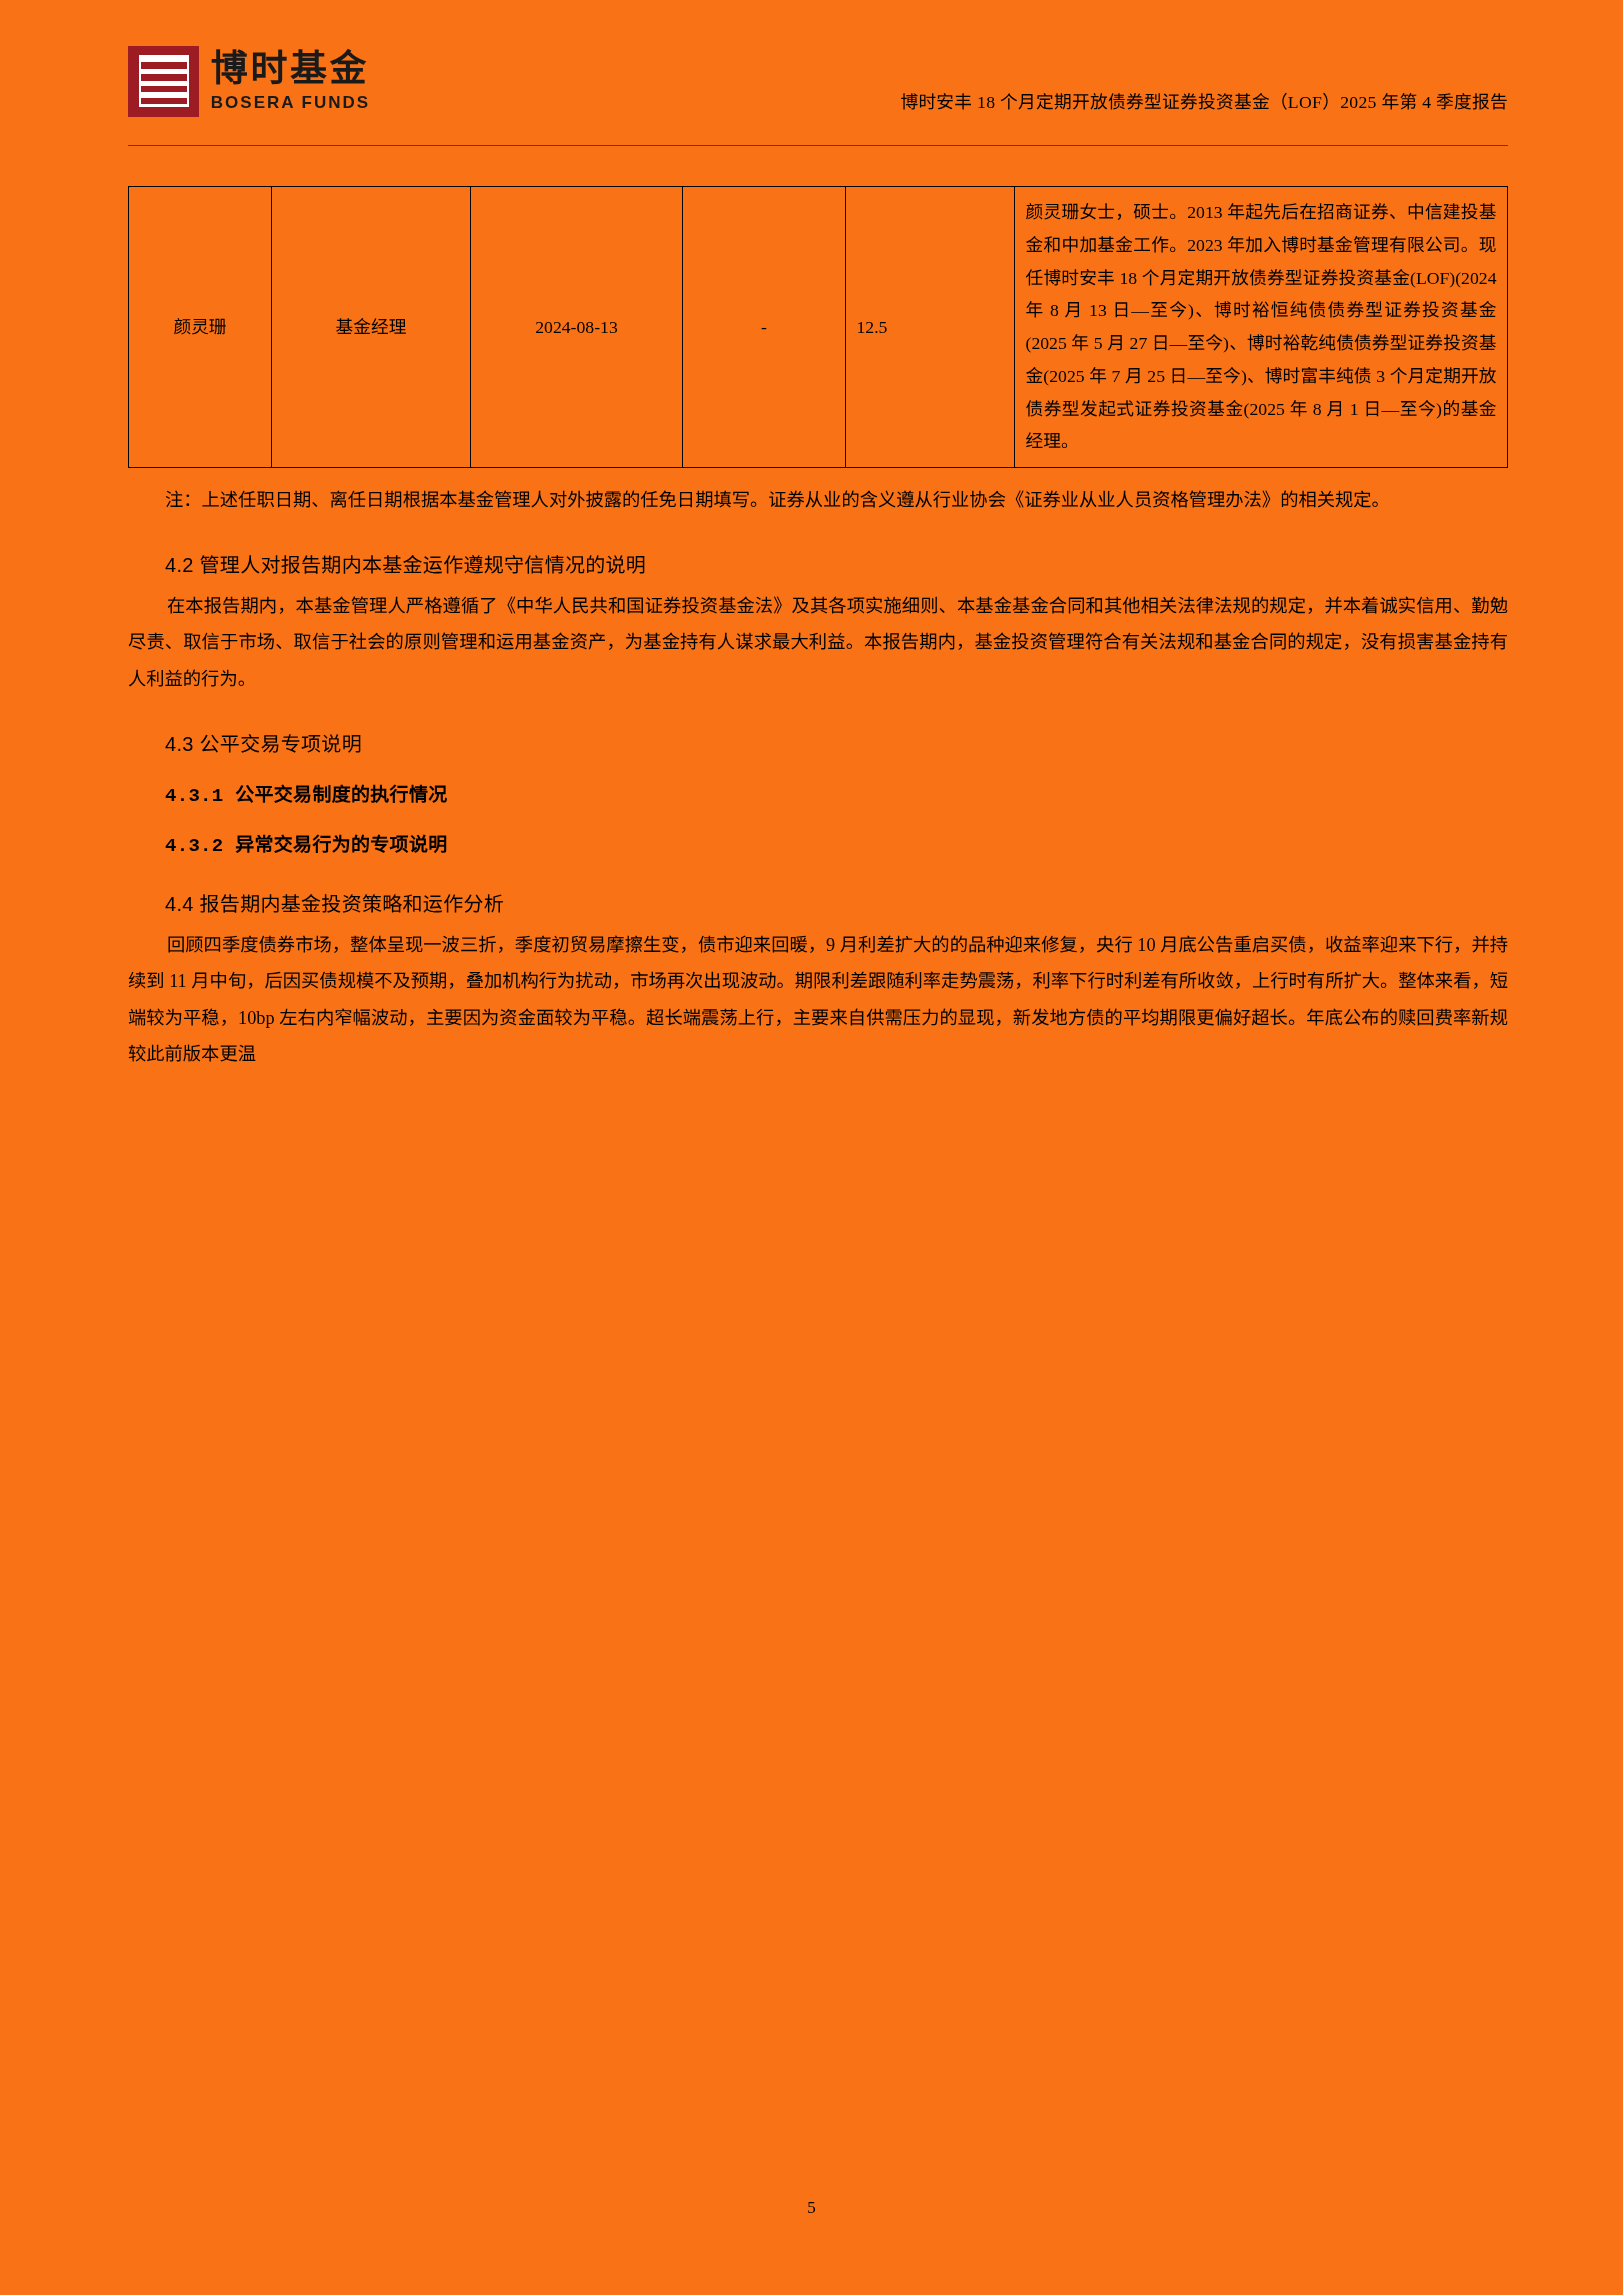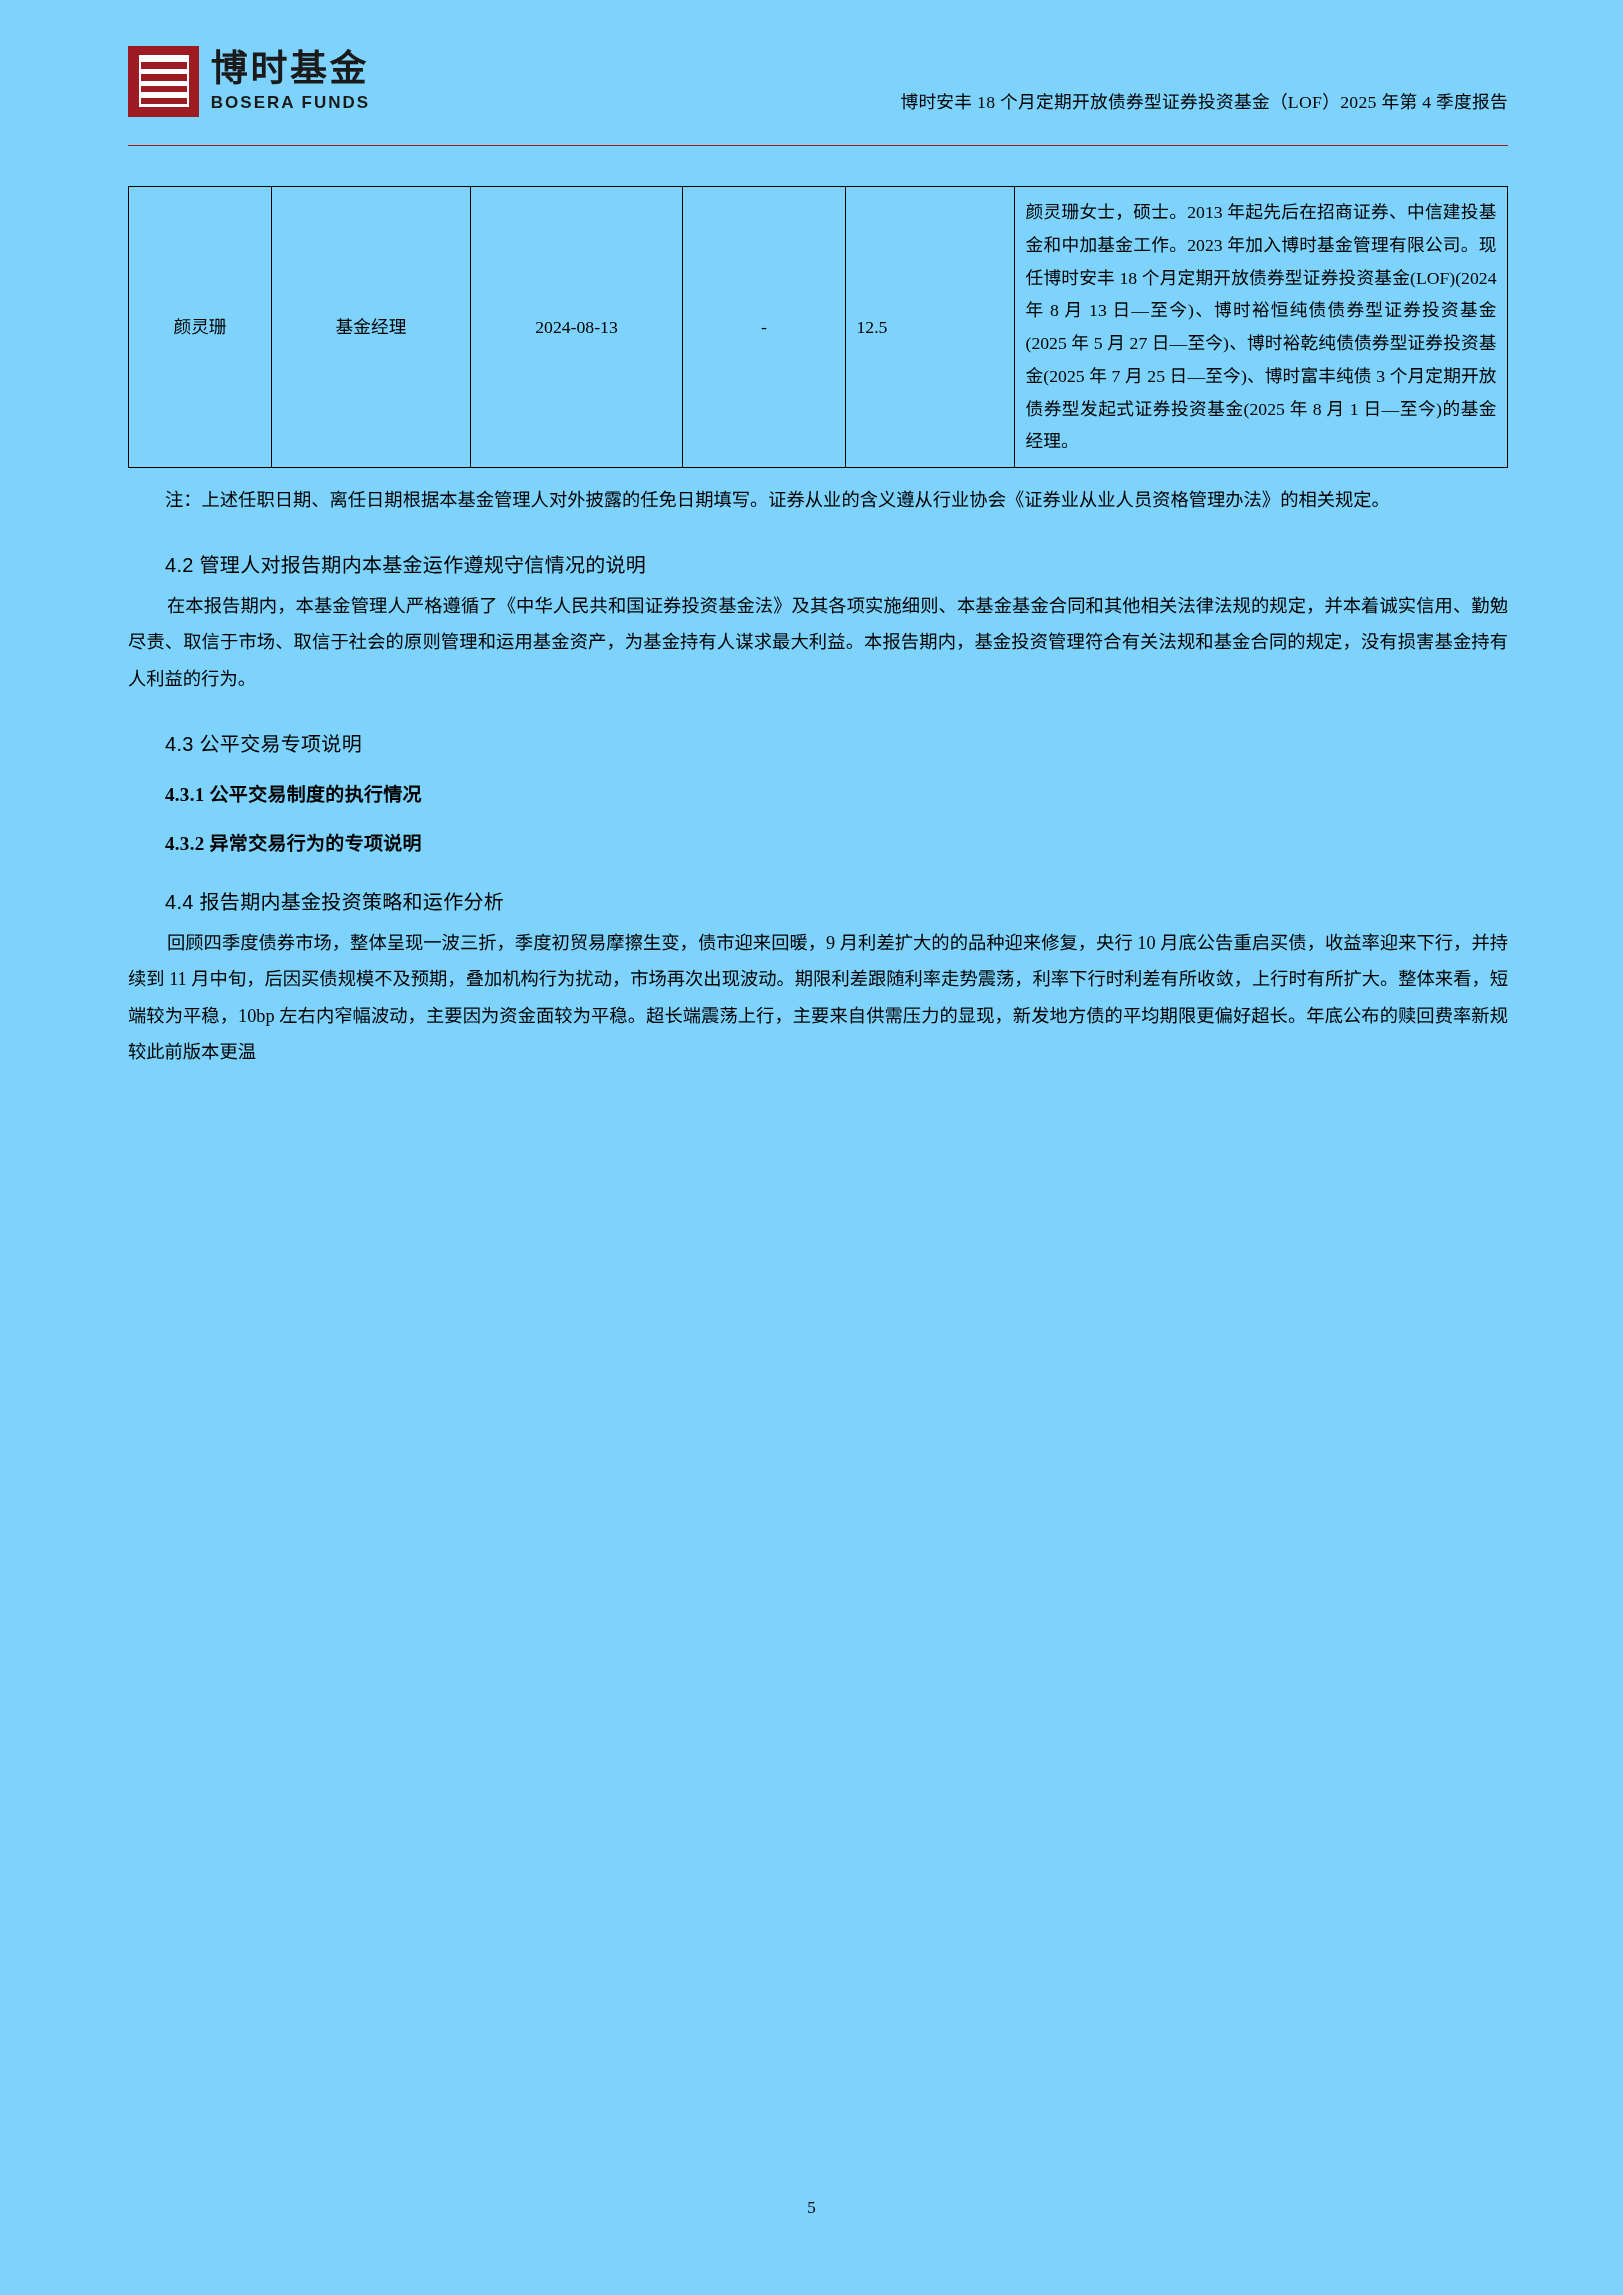--- a/index.html
+++ b/index.html
@@ -8,21 +8,21 @@
     background: #ffffff;
   }
   body {
     font-family: "Liberation Serif", "DejaVu Serif", serif;
     color: #000000;
   }
   .page {
     position: relative;
     width: 1623px;
     height: 2295px;
-    background: #7dd3fc;
+    background: #f97316;
     box-sizing: border-box;
     padding: 0;
     overflow: hidden;
   }
 
   
   .header {
     position: absolute;
     top: 46px;
     left: 128px;
@@ -132,21 +132,21 @@
   .note .ind { display: inline-block; width: 37px; }
 
   h2.sec {
     font-family: "Liberation Sans", "DejaVu Sans", sans-serif;
     font-size: 20px;
     font-weight: normal;
     margin: 31px 0 6.5px 37px;
     letter-spacing: 0.3px;
   }
   h3.subsec {
-    font-family: Liberation Serif, serif;
+    font-family: Liberation Mono, monospace;
     font-size: 19px;
     font-weight: bold;
     margin: 22px 0 3.9px 37px;
     letter-spacing: 0.3px;
   }
   p.body {
     font-size: 18.3px;
     line-height: 2.0;
     margin: 9.2px 0 0 0;
     text-align: justify;

